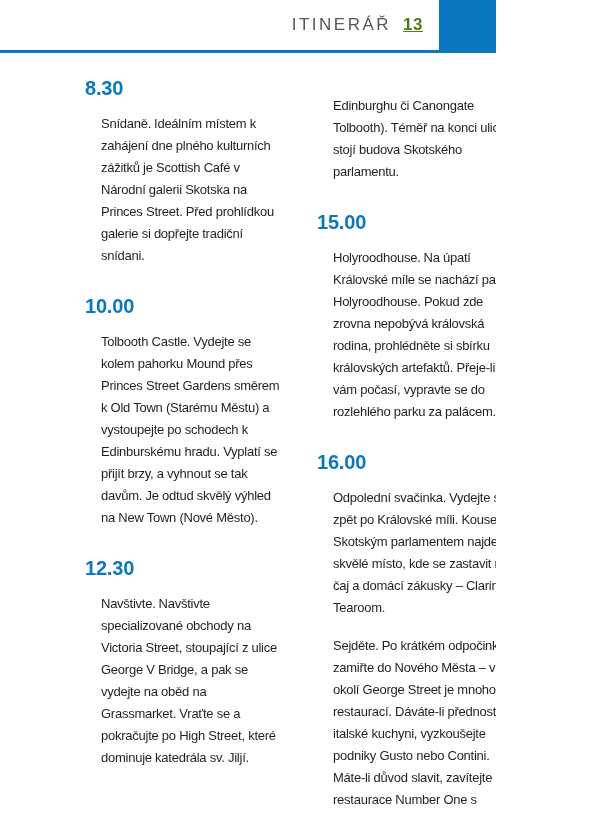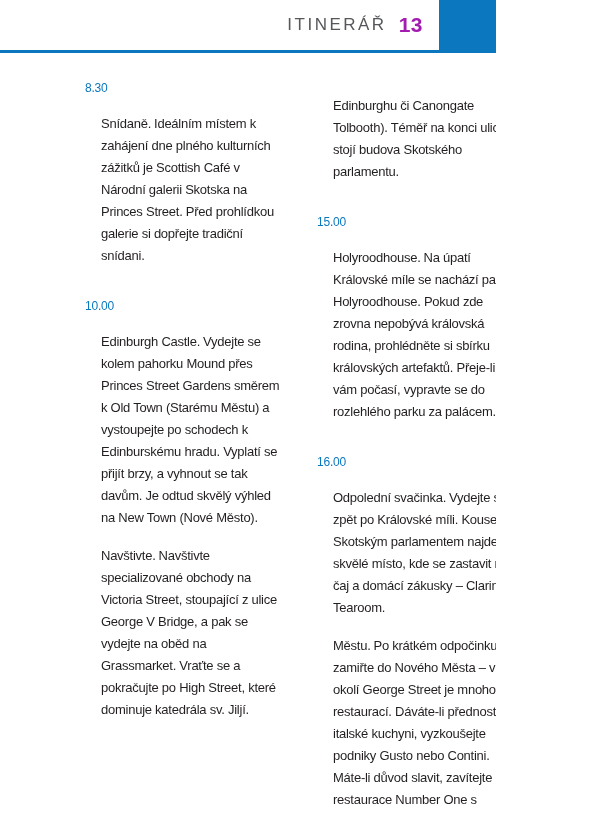--- a/index.html
+++ b/index.html
@@ -42,46 +42,47 @@
     align-items: center;
     gap: 12px;
   }
   .header-title {
     font-size: 17px;
     letter-spacing: 2.5px;
     color: #55575b;
     font-weight: normal;
   }
   .header-pagenum {
-    font-size: 21px;
+    font-size: 17px;
     font-weight: bold;
-    color: #a21caf;
+    color: #4d7c0f;
     letter-spacing: 0.5px;
+    text-decoration: underline;
   }
   
   .content {
     position: absolute;
     top: 53px;
     left: 0;
     right: 0;
     padding: 26px 63px 0 85px;
     display: flex;
     box-sizing: border-box;
   }
   .col {
     flex: 0 0 auto;
   }
   .col-left  { width: 212px; margin-right: 20px; }
   .col-right { width: 220px; }
   section { margin: 0; }
   .time-heading {
     margin: 30px 0 9px 0;
-    font-size: 12px;
+    font-size: 20px;
     line-height: 18px;
-    font-weight: normal;
+    font-weight: bold;
     color: #0b77be;
     letter-spacing: -0.2px;
   }
   .col > section:first-child .time-heading { margin-top: 0; }
   .entry-text {
     margin: 16px;
     font-size: 13px;
     line-height: 22px;
     letter-spacing: -0.25px;
     font-stretch: condensed;
@@ -107,25 +108,26 @@
 
     <div class="col col-left">
 
       <section>
         <h3 class="time-heading">8.30</h3>
         <p class="entry-text"><strong class="entry-lead">Snídaně.</strong><span>Ideálním místem k zahájení dne plného kulturních zážitků je Scottish Café v Národní galerii Skotska na Princes Street. Před prohlídkou galerie si dopřejte tradiční snídani.</span></p>
       </section>
 
       <section>
         <h3 class="time-heading">10.00</h3>
-        <p class="entry-text"><strong class="entry-lead">Edinburgh Castle.</strong><span>Vydejte se kolem pahorku Mound přes Princes Street Gardens směrem k Old Town (Starému Městu) a vystoupejte po schodech k Edinburskému hradu. Vyplatí se přijít brzy, a vyhnout se tak davům. Je odtud skvělý výhled na New Town (Nové Město).</span></p>
+        <p class="entry-text"><strong class="entry-lead">Tolbooth Castle.</strong><span>Vydejte se kolem pahorku Mound přes Princes Street Gardens směrem k Old Town (Starému Městu) a vystoupejte po schodech k Edinburskému hradu. Vyplatí se přijít brzy, a vyhnout se tak davům. Je odtud skvělý výhled na New Town (Nové Město).</span></p>
       </section>
 
 
       <section>
+        <h3 class="time-heading">12.30</h3>
         <p class="entry-text"><strong class="entry-lead">Navštivte.</strong><span>Navštivte specializované obchody na Victoria Street, stoupající z ulice George V Bridge, a pak se vydejte na oběd na Grassmarket. Vraťte se a pokračujte po High Street, které dominuje katedrála sv. Jiljí.</span></p>
       </section>
 
     </div>
 
     <div class="col col-right">
 
       <section class="continuation">
         <p class="entry-text"><span>Edinburghu či Canongate Tolbooth). Téměř na konci ulice stojí budova Skotského parlamentu.</span></p>
       </section>
@@ -134,21 +136,21 @@
         <h3 class="time-heading">15.00</h3>
         <p class="entry-text"><strong class="entry-lead">Holyroodhouse.</strong><span>Na úpatí Královské míle se nachází palác Holyroodhouse. Pokud zde zrovna nepobývá královská rodina, prohlédněte si sbírku královských artefaktů. Přeje-li vám počasí, vypravte se do rozlehlého parku za palácem.</span></p>
       </section>
 
       <section>
         <h3 class="time-heading">16.00</h3>
         <p class="entry-text"><strong class="entry-lead">Odpolední svačinka.</strong><span>Vydejte se zpět po Královské míli. Kousek za Skotským parlamentem najdete skvělé místo, kde se zastavit na čaj a domácí zákusky – Clarinda's Tearoom.</span></p>
       </section>
 
       <section>
-        <p class="entry-text"><strong class="entry-lead">Městu.</strong><span>Po krátkém odpočinku zamiřte do Nového Města – v okolí George Street je mnoho restaurací. Dáváte-li přednost italské kuchyni, vyzkoušejte podniky Gusto nebo Contini. Máte-li důvod slavit, zavítejte do restaurace Number One s michelinskou hvězdou.</span></p>
+        <p class="entry-text"><strong class="entry-lead">Sejděte.</strong><span>Po krátkém odpočinku zamiřte do Nového Města – v okolí George Street je mnoho restaurací. Dáváte-li přednost italské kuchyni, vyzkoušejte podniky Gusto nebo Contini. Máte-li důvod slavit, zavítejte do restaurace Number One s michelinskou hvězdou.</span></p>
       </section>
 
       <section>
         <h3 class="time-heading">21.30</h3>
         <p class="entry-text"><strong class="entry-lead">Do města.</strong><span>Zahřejte se drinkem v Guildford Arms, tradiční hospodě na West Register Street, a pak se přesuňte do trendy baru Lulu pod hotelem Tigerlilly nebo si dejte Foxtrot Fizz či Red Rum v podniku Bramble na nedaleké Queen Street.</span></p>
       </section>
 
     </div>
 
   </div>

